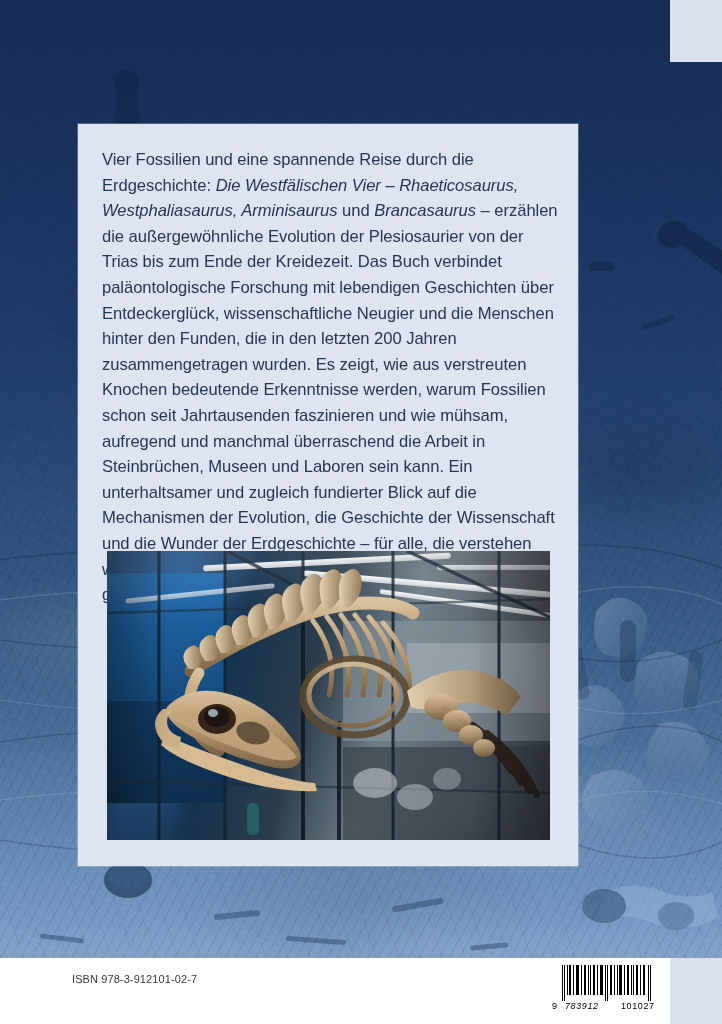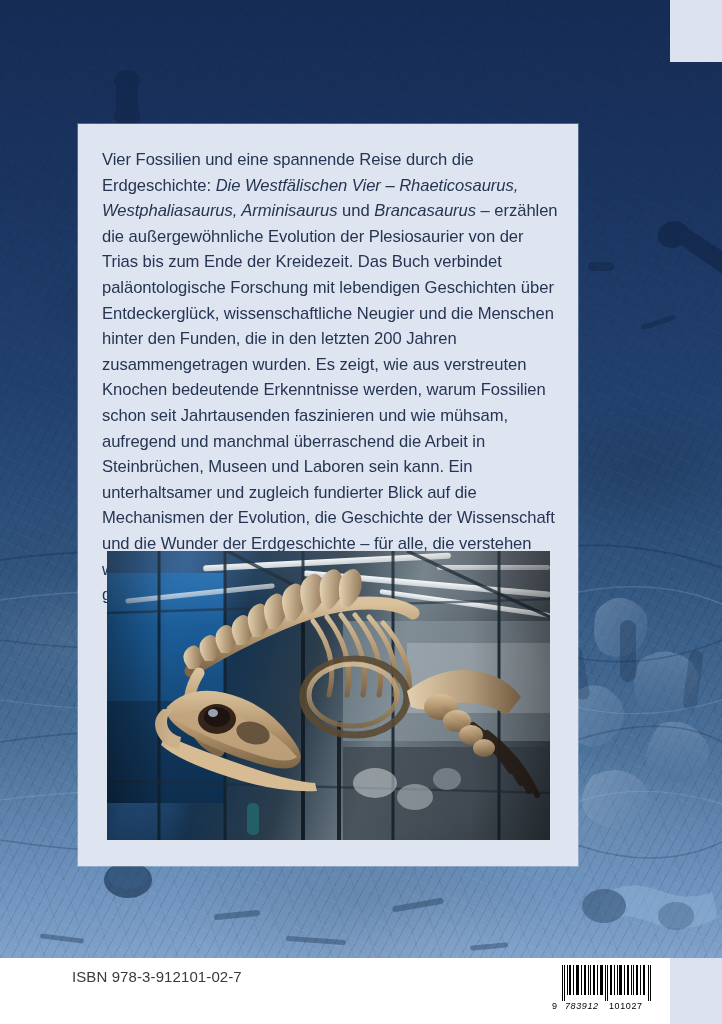--- a/index.html
+++ b/index.html
@@ -89,21 +89,21 @@
     left: 0;
     bottom: 0;
     width: 670px;
     height: 66px;
     background: #ffffff;
   }
   .isbn-text {
     position: absolute;
     left: 72px;
     bottom: 39px;
-    font-size: 15px;
+    font-size: 11px;
     letter-spacing: .1px;
     color: #3a3a3a;
     white-space: nowrap;
   }
 
   
   .barcode-wrap {
     position: absolute;
     left: 552px;
     bottom: 9px;
@@ -131,21 +131,21 @@
     font-size: 9px;
     color: #000;
     letter-spacing: .6px;
   }
   .barcode-digits span {
     position: absolute;
     top: 0;
   }
   .bc-d0 { left: 0px; }
   .bc-d1 { left: 13px; font-style: italic; }
-  .bc-d2 { left: 57px; }
+  .bc-d2 { left: 69px; }
 
   
   .panel {
     position: absolute;
     left: 78px;
     top: 124px;
     width: 500px;
     height: 742px;
     background: #dfe4f1;
     box-shadow: 0 0 0 1px rgba(255,255,255,.25);

